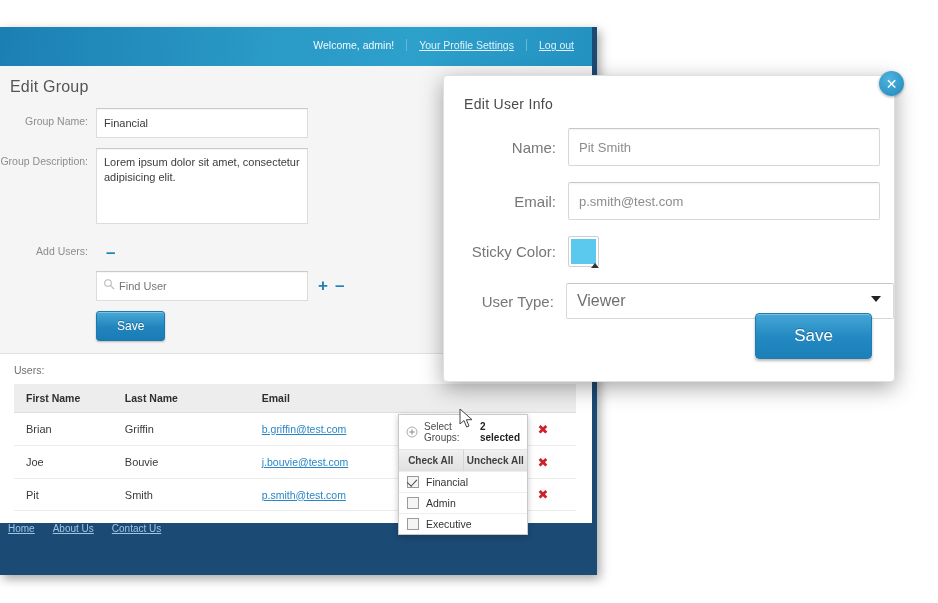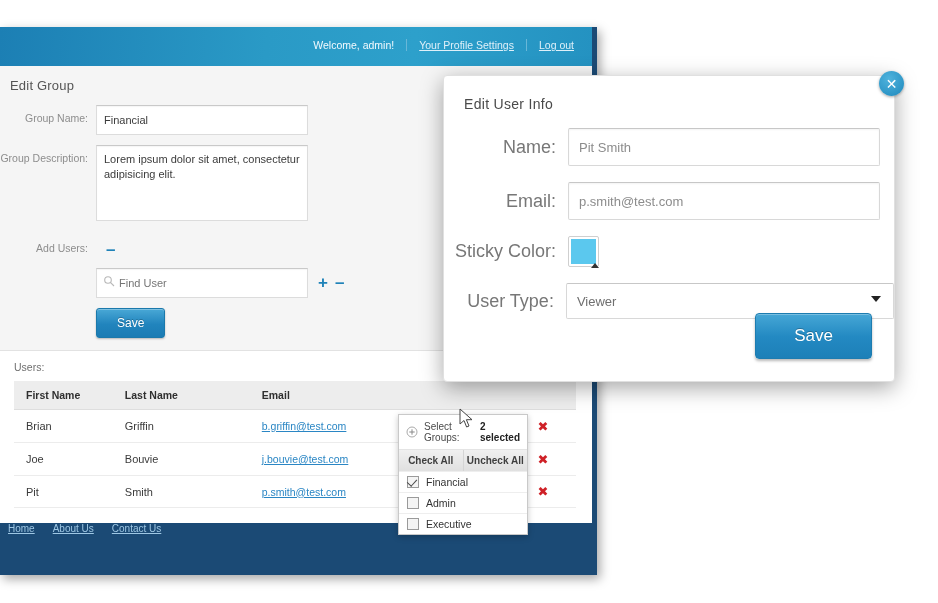--- a/index.html
+++ b/index.html
@@ -33,21 +33,21 @@
     position: absolute; right: 18px; top: 12px;
     font-size: 10.5px; color: #eaf5fb;
     display: flex; align-items: center; gap: 0;
   }
   .topbar-right .welcome { color: #f2fafe; }
   .topbar-sep { display:inline-block; width:1px; height:12px; background:#68b7d8; margin:0 12px; }
   .topbar-link { color:#dff0f9; text-decoration: underline; }
 
   .content { position: relative; padding: 0 0 0 0; background:#f5f5f5; height:483px; }
   .page-title {
-    font-size: 13px; color:#555; padding: 12px 0 0 10px; letter-spacing:.2px;
+    font-size: 16px; color:#555; padding: 12px 0 0 10px; letter-spacing:.2px;
   }
 
   .form-area { padding: 12px 0 0 0; }
   .frow { display:flex; align-items:flex-start; margin-bottom: 10px; }
   .flabel {
     width: 88px; text-align: right; font-size: 10.5px; color:#8d8d8d;
     padding-top: 7px; padding-right: 8px; white-space: nowrap;
   }
   .fctl { position: relative; }
   .txt {
@@ -149,35 +149,35 @@
 
   
   .modal {
     position:absolute; left:443px; top:75px; width:450px; height:305px;
     background:#fff; border:1px solid #e0e0e0; border-radius:4px;
     box-shadow: 0 6px 22px rgba(0,0,0,.35);
     z-index: 50;
   }
   .modal-title { font-size:14px; color:#4a4a4a; padding: 20px 0 0 20px; letter-spacing:.3px; }
   .mrow { display:flex; align-items:center; margin-top: 16px; }
-  .mlabel { width: 112px; text-align:right; padding-right: 12px; font-size:18px; color:#777; }
+  .mlabel { width: 112px; text-align:right; padding-right: 12px; font-size:15px; color:#777; }
   .minput {
     width: 290px; height: 20px; padding: 8px 10px;
     border:1px solid #d8d8d8; border-top-color:#c7c7c7; border-radius:2px;
     font-size:13px; color:#8c8c8c; background:#fff;
     font-family:"Liberation Sans", sans-serif;
     box-shadow: inset 0 1px 2px rgba(0,0,0,.05);
   }
   .swatch-wrap { position:relative; width:25px; height:25px; border:1px solid #cfcfcf; background:#fff; padding:2px; border-radius:2px; }
   .swatch { width:25px; height:25px; background:#5bc8ee; }
   .swatch-caret { position:absolute; right:-1px; bottom:-2px; width:0;height:0;border-left:4px solid transparent;border-right:4px solid transparent;border-bottom:5px solid #333; }
   .msel {
     width: 312px; height: 24px; padding: 5px 10px; position:relative;
     border:1px solid #d8d8d8; border-top-color:#c7c7c7; border-radius:2px; background:#fff;
-    font-size:13px; color:#6f6f6f; display:flex; align-items:center;
+    font-size:16px; color:#6f6f6f; display:flex; align-items:center;
   }
   .msel .caret { position:absolute; right:12px; top:12px; width:0;height:0;
     border-left:5px solid transparent;border-right:5px solid transparent;border-top:6px solid #222; }
   .modal-save {
     position:absolute; right:22px; bottom:22px;
     border:1px solid #1d7cb0; border-radius:4px;
     background: linear-gradient(#46a7d6, #2389c2 52%, #1d80b8);
     color:#fff; font-size:17px; padding:12px 38px;
     text-shadow: 0 -1px 0 rgba(0,0,0,.25);
     box-shadow: 0 2px 3px rgba(0,0,0,.28), inset 0 1px 0 rgba(255,255,255,.28);

